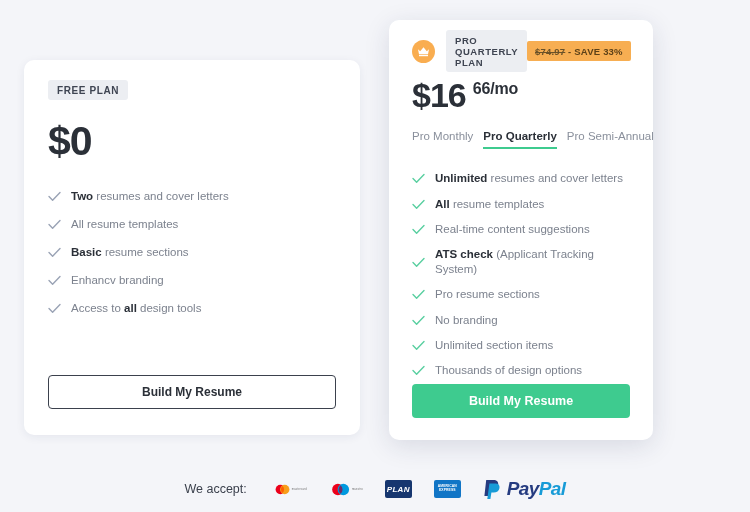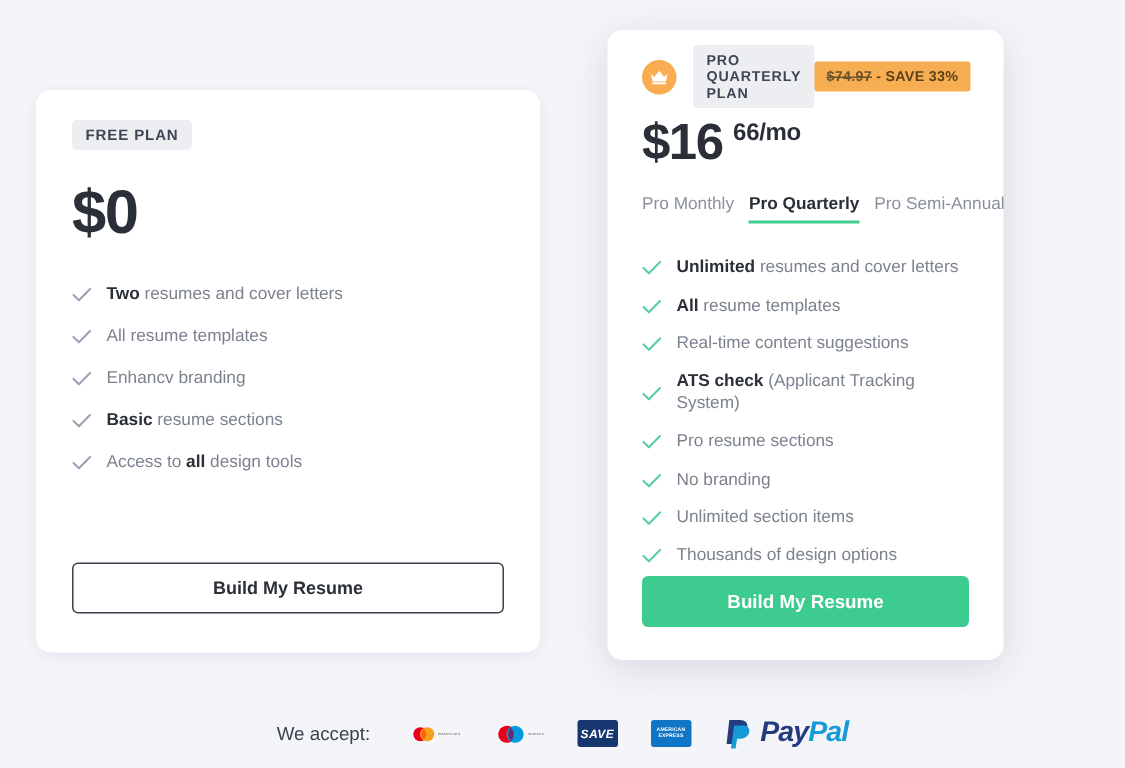--- a/index.html
+++ b/index.html
@@ -54,21 +54,21 @@
     background: #fff;
     color: #2b3038;
     font-size: 12px; font-weight: bold;
     font-family: "Liberation Sans", sans-serif;
     display: flex; align-items: center; justify-content: center;
     cursor: pointer;
   }
 
   
   .pro-card {
-    position: absolute; left: 405px; top: 20px;
+    position: absolute; left: 389px; top: 20px;
     width: 264px; height: 420px;
     background: #ffffff;
     border-radius: 10px;
     box-shadow: 0 6px 26px rgba(30,40,80,.13);
     padding: 20px 23px;
   }
   .pro-head { display: flex; align-items: center; height: 22px; }
   .crown {
     width: 23px; height: 23px; border-radius: 50%;
     background: #f9ad50;
@@ -168,29 +168,29 @@
             </svg>
           </span>
           <span>All resume templates</span>
         </li>
         <li>
           <span class="tick">
             <svg width="13" height="11" viewBox="0 0 13 11">
               <path d="M1 5.6L4.6 9.2 12 1.6" stroke="#9aa3b5" stroke-width="1.4" fill="none" stroke-linecap="round" stroke-linejoin="round"></path>
             </svg>
           </span>
+          <span><b>Basic</b> resume sections</span>
+        </li>
+        <li>
+          <span class="tick">
+            <svg width="13" height="11" viewBox="0 0 13 11">
+              <path d="M1 5.6L4.6 9.2 12 1.6" stroke="#9aa3b5" stroke-width="1.4" fill="none" stroke-linecap="round" stroke-linejoin="round"></path>
+            </svg>
+          </span>
           <span>Enhancv branding</span>
-        </li>
-        <li>
-          <span class="tick">
-            <svg width="13" height="11" viewBox="0 0 13 11">
-              <path d="M1 5.6L4.6 9.2 12 1.6" stroke="#9aa3b5" stroke-width="1.4" fill="none" stroke-linecap="round" stroke-linejoin="round"></path>
-            </svg>
-          </span>
-          <span><b>Basic</b> resume sections</span>
         </li>
         <li>
           <span class="tick">
             <svg width="13" height="11" viewBox="0 0 13 11">
               <path d="M1 5.6L4.6 9.2 12 1.6" stroke="#9aa3b5" stroke-width="1.4" fill="none" stroke-linecap="round" stroke-linejoin="round"></path>
             </svg>
           </span>
           <span>Access to <b>all</b> design tools</span>
         </li>
       </ul>
@@ -303,21 +303,21 @@
 
     <div class="pay mc-wrap">
       <svg width="34" height="21" viewBox="0 0 34 21" aria-hidden="true">
         <circle cx="13" cy="10.5" r="8.4" fill="#eb001b"></circle>
         <circle cx="21" cy="10.5" r="8.4" fill="#0099df"></circle>
         <path d="M17 4.2a8.4 8.4 0 000 12.6 8.4 8.4 0 000-12.6z" fill="#6c2c6b"></path>
       </svg>
       <div class="mc-caption">maestro</div>
     </div>
 
-    <div class="visa-box">SAVE</div>
+    <div class="visa-box">PLAN</div>
 
     <div class="amex-box">
       <span>AMERICAN</span>
       <span>EXPRESS</span>
     </div>
 
     <div class="paypal">
       <svg width="19" height="21" viewBox="0 0 19 21" aria-hidden="true">
         <path d="M3.2 1h7.2c3.3 0 5.3 1.9 4.8 5-.5 3.1-3 4.9-6.2 4.9H6.6L5.5 17H1.4L3.2 1z" fill="#253b80"></path>
         <path d="M6.4 4.6h6.2c2.7 0 4.3 1.7 3.9 4.3-.5 2.9-2.8 4.6-5.8 4.6H8.4L7.4 20H4.3l2.1-15.4z" fill="#179bd7"></path>

